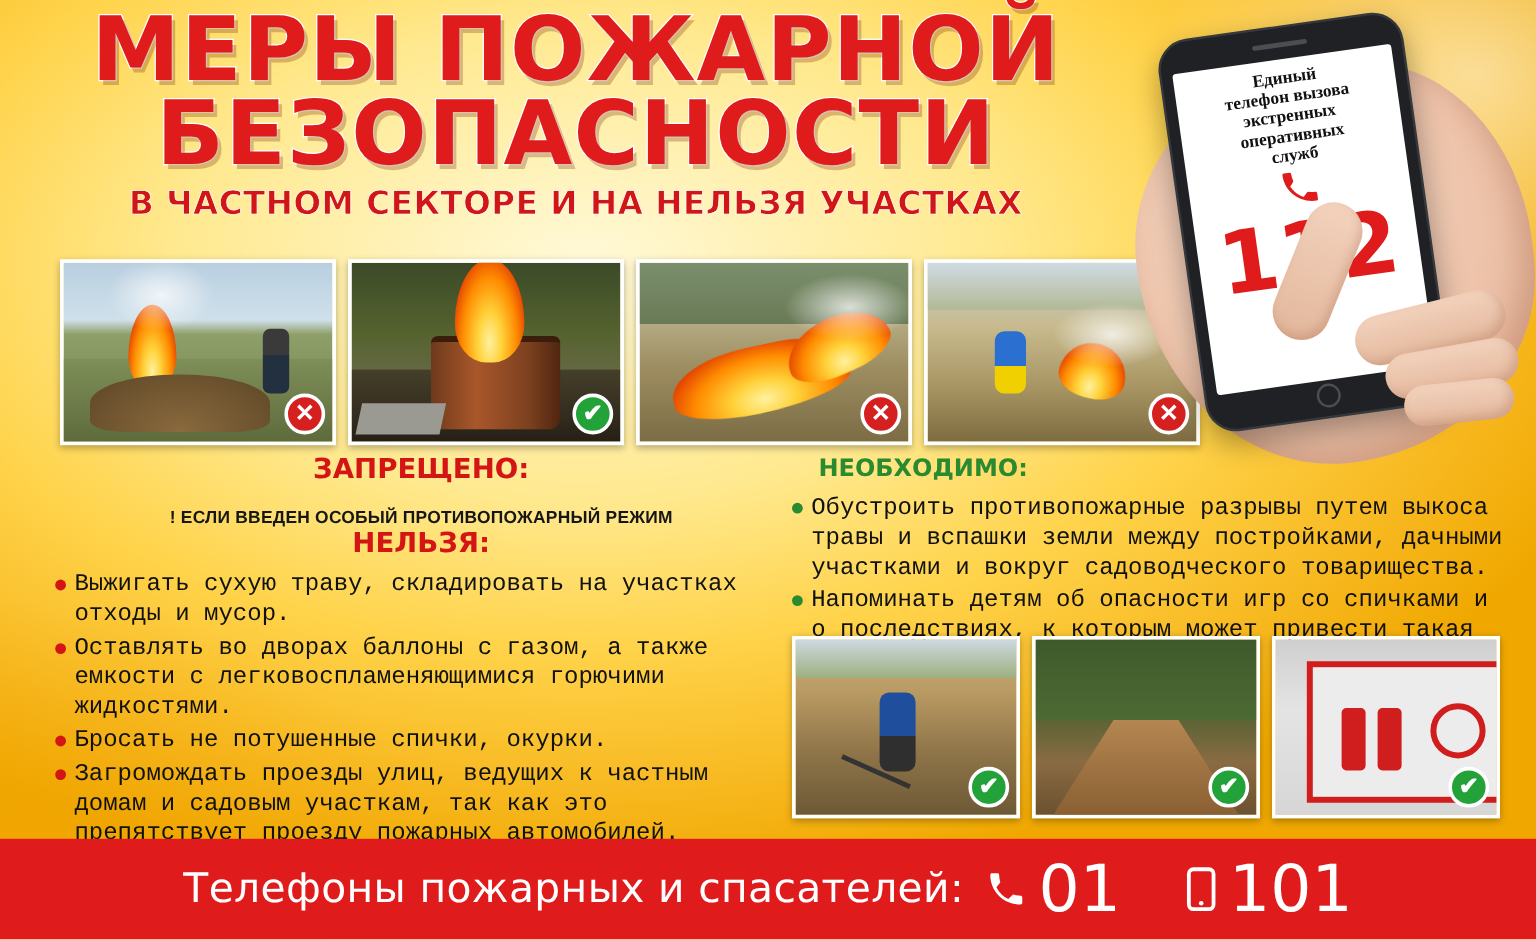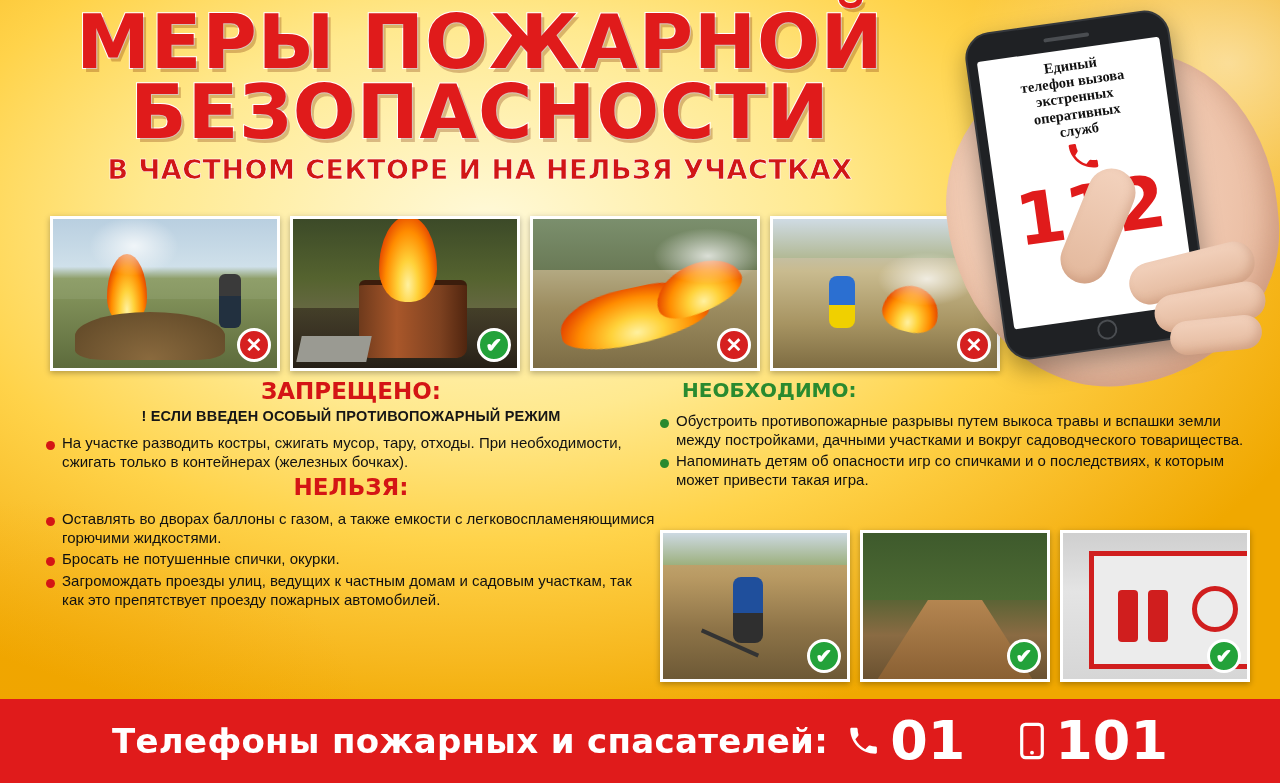--- a/index.html
+++ b/index.html
@@ -203,27 +203,27 @@
     text-align:center; color:#d41515; font-weight:bold; font-size:23px;
     font-family:"DejaVu Sans", sans-serif;
   }
   .head-green{
     color:#2a8a2f; font-weight:bold; font-size:20px;
     font-family:"DejaVu Sans", sans-serif;
     margin-left:22px;
   }
   .note{
     text-align:center; font-weight:bold; font-size:14.5px; color:#161616;
-    margin-top:4px; letter-spacing:.2px;
+    margin-top:20px; letter-spacing:.2px;
   }
   ul.items{ list-style:none; margin:10px 0 0; padding:0; }
   ul.items li{
     position:relative; padding-left:16px;
-    font-size:15px; color:#111; line-height:1.24; margin-bottom:3px;
-    font-family:Liberation Sans, sans-serif;
+    font-size:20px; color:#111; line-height:1.24; margin-bottom:3px;
+    font-family:Liberation Mono, monospace;
     font-weight:500;
   }
   ul.items li::before{
     content:""; position:absolute; left:0; top:7px;
     width:9px; height:9px; border-radius:50%;
   }
   ul.red li::before{ background:#d41515; }
   ul.green li::before{ background:#2a8a2f; }
 
   .head-nelzya{ margin-top:0; }
@@ -234,25 +234,25 @@
   }
   .bot-photo{ width:190px; height:152px; }
 
   
   .footer{
     position:absolute; left:0; bottom:0; width:1280px; height:84px;
     background:#e01b1b; z-index:7;
     display:flex; align-items:center; justify-content:center; gap:18px;
   }
   .footer-text{
-    color:#ffffff; font-weight:bold; font-size:34px; letter-spacing:.3px;
+    color:#ffffff; font-weight:normal; font-size:34px; letter-spacing:.3px;
     font-family:"DejaVu Sans", sans-serif;
   }
   .footer-num{
-    color:#ffffff; font-weight:bold; font-size:54px; line-height:1;
+    color:#ffffff; font-weight:normal; font-size:54px; line-height:1;
     font-family:"DejaVu Sans", sans-serif;
   }
   .ic{ display:inline-block; vertical-align:middle; }
   .footer-group{ display:flex; align-items:center; gap:10px; }
   .footer-sep{ width:18px; }
 </style>
 </head>
 <body>
 
 <div class="poster">
@@ -319,26 +319,24 @@
       <div class="flame" style="left:110px; bottom:36px; width:56px; height:46px; transform:rotate(14deg);"></div>
       <div class="smoke" style="left:104px; bottom:62px; width:100px; height:54px;"></div>
       <div class="badge no">✕</div>
     </div>
 
   </div>
 
   <div class="col-left">
     <div class="head-red">ЗАПРЕЩЕНО:</div>
     <div class="note">! ЕСЛИ ВВЕДЕН ОСОБЫЙ ПРОТИВОПОЖАРНЫЙ РЕЖИМ</div>
-    <ul class="items red">
-      <li>На участке разводить костры, сжигать мусор, тару, отходы. При необходимости, сжигать только в контейнерах (железных бочках).</li>
-    </ul>
 
     <div class="head-red head-nelzya">НЕЛЬЗЯ:</div>
     <ul class="items red">
+      <li>Выжигать сухую траву, складировать на участках отходы и мусор.</li>
       <li>Оставлять во дворах баллоны с газом, а также емкости с легковоспламеняющимися горючими жидкостями.</li>
       <li>Бросать не потушенные спички, окурки.</li>
       <li>Загромождать проезды улиц, ведущих к частным домам и садовым участкам, так как это препятствует проезду пожарных автомобилей.</li>
     </ul>
   </div>
 
   <div class="col-right">
     <div class="head-green">НЕОБХОДИМО:</div>
     <ul class="items green">
       <li>Обустроить противопожарные разрывы путем выкоса травы и вспашки земли между постройками, дачными участками и вокруг садоводческого товарищества.</li>

